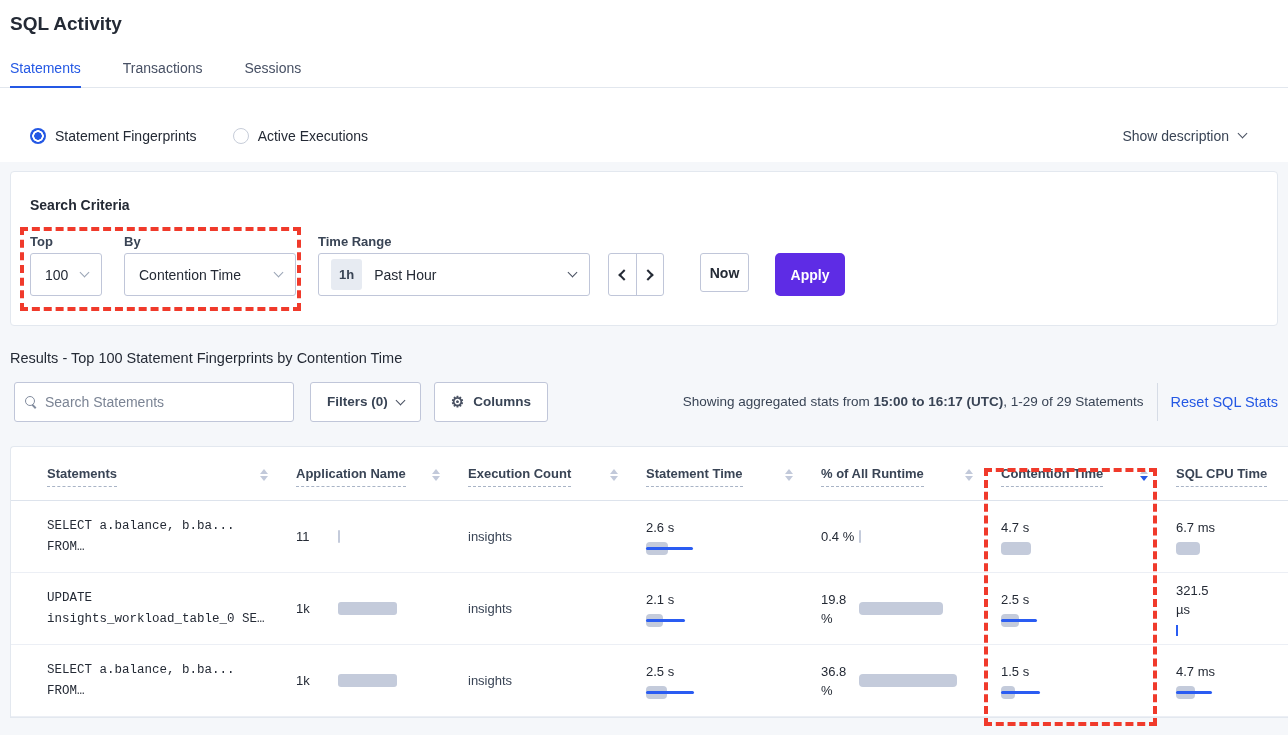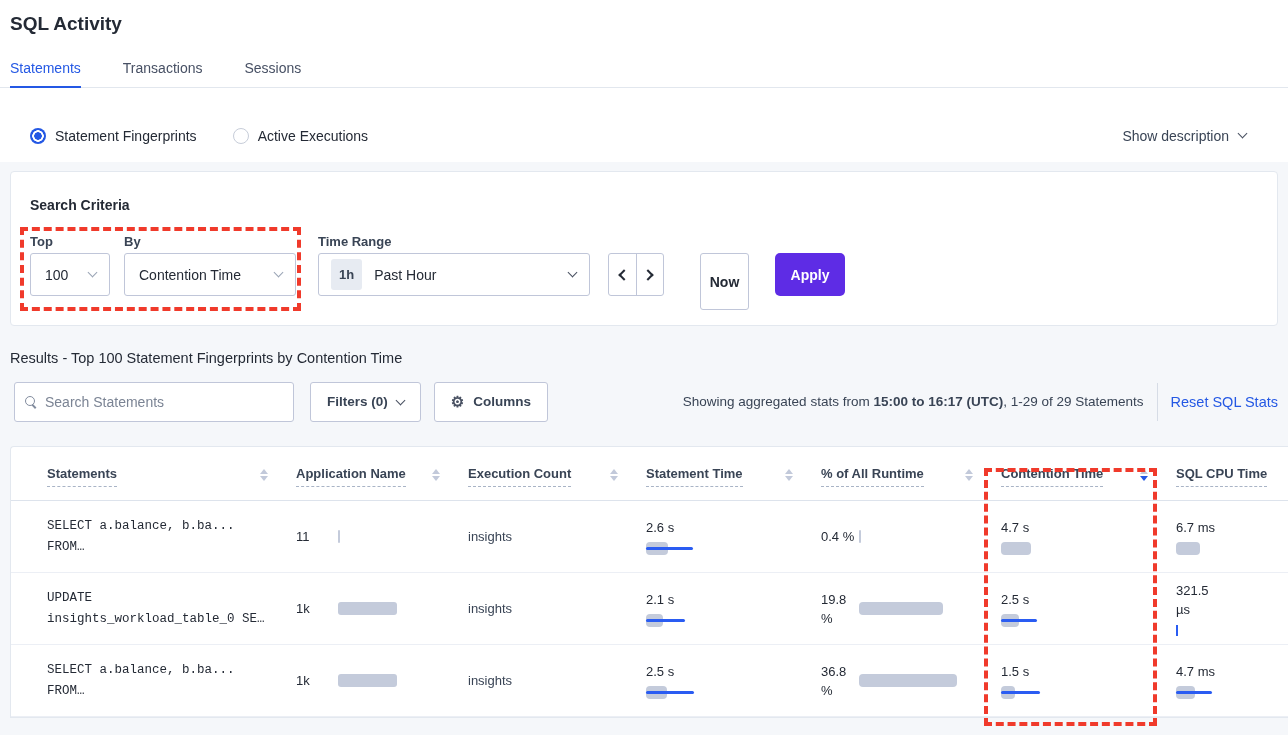--- a/index.html
+++ b/index.html
@@ -38,21 +38,21 @@
   .sc-label{position:absolute;top:62px;font-size:13px;font-weight:700;color:#394455;}
   .sc-ctl{position:absolute;top:81px;height:43px;background:#fff;border:1px solid #c0c6d9;border-radius:3px;display:flex;align-items:center;font-size:14px;color:#242a35;cursor:pointer;}
   .sc-ctl .chev{margin-left:auto;margin-right:13px;}
   .badge-1h{background:#e7ebf2;color:#394455;font-weight:700;font-size:13px;border-radius:3px;padding:8px 8px;margin:0 12px 0 12px;}
   .arrow-group{position:absolute;left:597px;top:81px;width:56px;height:43px;border:1px solid #c0c6d9;border-radius:3px;display:flex;background:#fff;}
   .arrow-btn{flex:1;display:flex;align-items:center;justify-content:center;cursor:pointer;}
   .arrow-btn:first-child{border-right:1px solid #c0c6d9;}
   .ca{width:8px;height:8px;border-left:2.4px solid #242a35;border-bottom:2.4px solid #242a35;}
   .ca.left{transform:rotate(45deg);margin-left:3px;}
   .ca.right{transform:rotate(225deg);margin-right:3px;}
-  .now-btn{position:absolute;left:689px;top:81px;width:49px;height:57px;border:1px solid #c0c6d9;border-radius:3px;background:#fff;font-size:14px;font-weight:700;color:#242a35;display:flex;align-items:center;justify-content:center;cursor:pointer;}
+  .now-btn{position:absolute;left:689px;top:81px;width:49px;height:39px;border:1px solid #c0c6d9;border-radius:3px;background:#fff;font-size:14px;font-weight:700;color:#242a35;display:flex;align-items:center;justify-content:center;cursor:pointer;}
   .apply-btn{position:absolute;left:764px;top:81px;width:70px;height:43px;border:none;border-radius:5px;background:var(--apply);color:#fff;font-size:14px;font-weight:700;display:flex;align-items:center;justify-content:center;cursor:pointer;}
 
   
   .results-heading{margin:24px 0 0 10px;font-size:14.5px;font-weight:400;color:#242a35;}
   .toolbar{display:flex;align-items:center;margin:15px 10px 0 14px;height:41px;}
   .search-box{width:280px;height:40px;background:#fff;border:1px solid #c0c6d9;border-radius:3px;display:flex;align-items:center;padding:0 10px;}
   .mag{position:relative;width:11px;height:11px;flex:none;margin-right:9px;}
   .mag::before{content:"";position:absolute;left:0;top:0;width:8px;height:8px;border:1.5px solid #828c9e;border-radius:50%;}
   .mag::after{content:"";position:absolute;left:8px;top:8px;width:1.8px;height:5px;background:#828c9e;transform:rotate(-45deg);}
   .search-box input{border:none;outline:none;flex:1;font-size:14px;font-family:"Liberation Sans",sans-serif;color:#242a35;background:transparent;}
@@ -129,21 +129,21 @@
       </div>
     </div>
 
     <div class="criteria-card">
       <div class="sc-title">Search Criteria</div>
 
       <div class="sc-label" style="left:19px">Top</div>
       <div class="sc-label" style="left:113px">By</div>
       <div class="sc-label" style="left:307px">Time Range</div>
 
-      <div class="sc-ctl" style="left:19px;width:80px">
+      <div class="sc-ctl" style="left:19px;width:72px">
         <span style="margin-left:14px">100</span>
         <span class="chev lt"></span>
       </div>
       <div class="sc-ctl" style="left:113px;width:172px">
         <span style="margin-left:14px">Contention Time</span>
         <span class="chev lt"></span>
       </div>
       <div class="sc-ctl" style="left:307px;width:272px">
         <span class="badge-1h">1h</span>
         <span>Past Hour</span>

